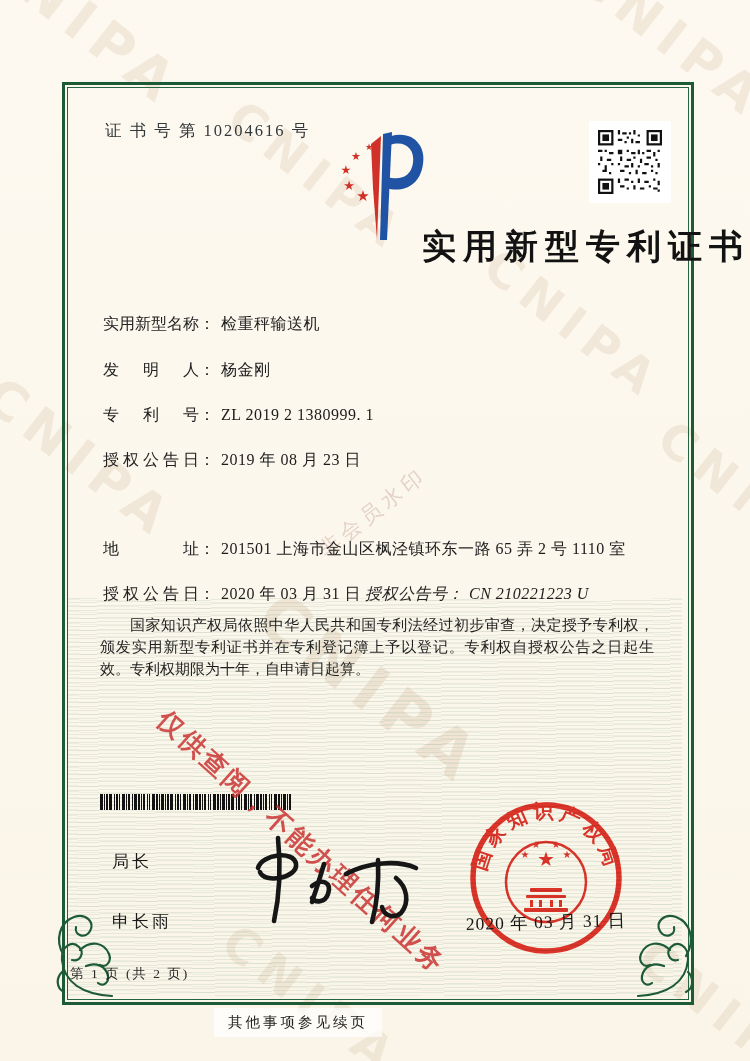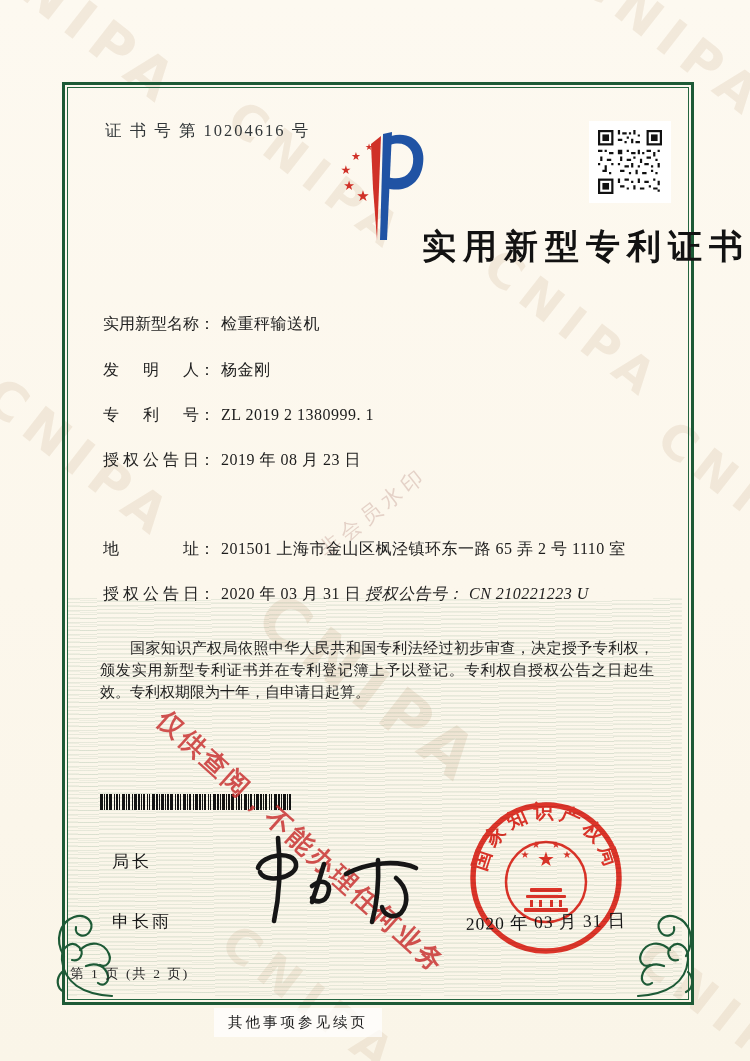--- a/index.html
+++ b/index.html
@@ -33,21 +33,21 @@
         font-size:34px;font-weight:bold;letter-spacing:7px;color:#121212;}
   
   .row{position:absolute;left:103px;width:566px;font-size:16px;color:#222;white-space:nowrap;}
   .flabel{display:inline-block;width:96px;text-align:justify;text-align-last:justify;
         vertical-align:bottom;color:#222;}
   .colon{display:inline-block;margin-right:6px;color:#222;}
   .fvalue{color:#1c1c1c;letter-spacing:0.5px;}
   .pair2{position:absolute;left:262px;top:0;font-style:italic;}
   
   .body-text{position:absolute;left:100px;top:614px;width:554px;font-size:15px;
-        line-height:22px;color:#1e1e1e;text-align:justify;margin-top:23px;}
+        line-height:22px;color:#1e1e1e;text-align:justify;}
   .body-text p{margin:0;text-indent:2em;}
   
   .barcode{position:absolute;left:100px;top:794px;}
   
   .wm-red{position:absolute;left:173px;top:703px;transform:rotate(42deg);transform-origin:0 0;
         font-size:26px;font-weight:bold;letter-spacing:3px;color:rgba(199,44,44,0.82);
         white-space:nowrap;}
   
   .signature{position:absolute;left:228px;top:826px;}
   .signer-title{position:absolute;left:112px;top:850px;font-size:17px;letter-spacing:3px;color:#1b1b1b;}

